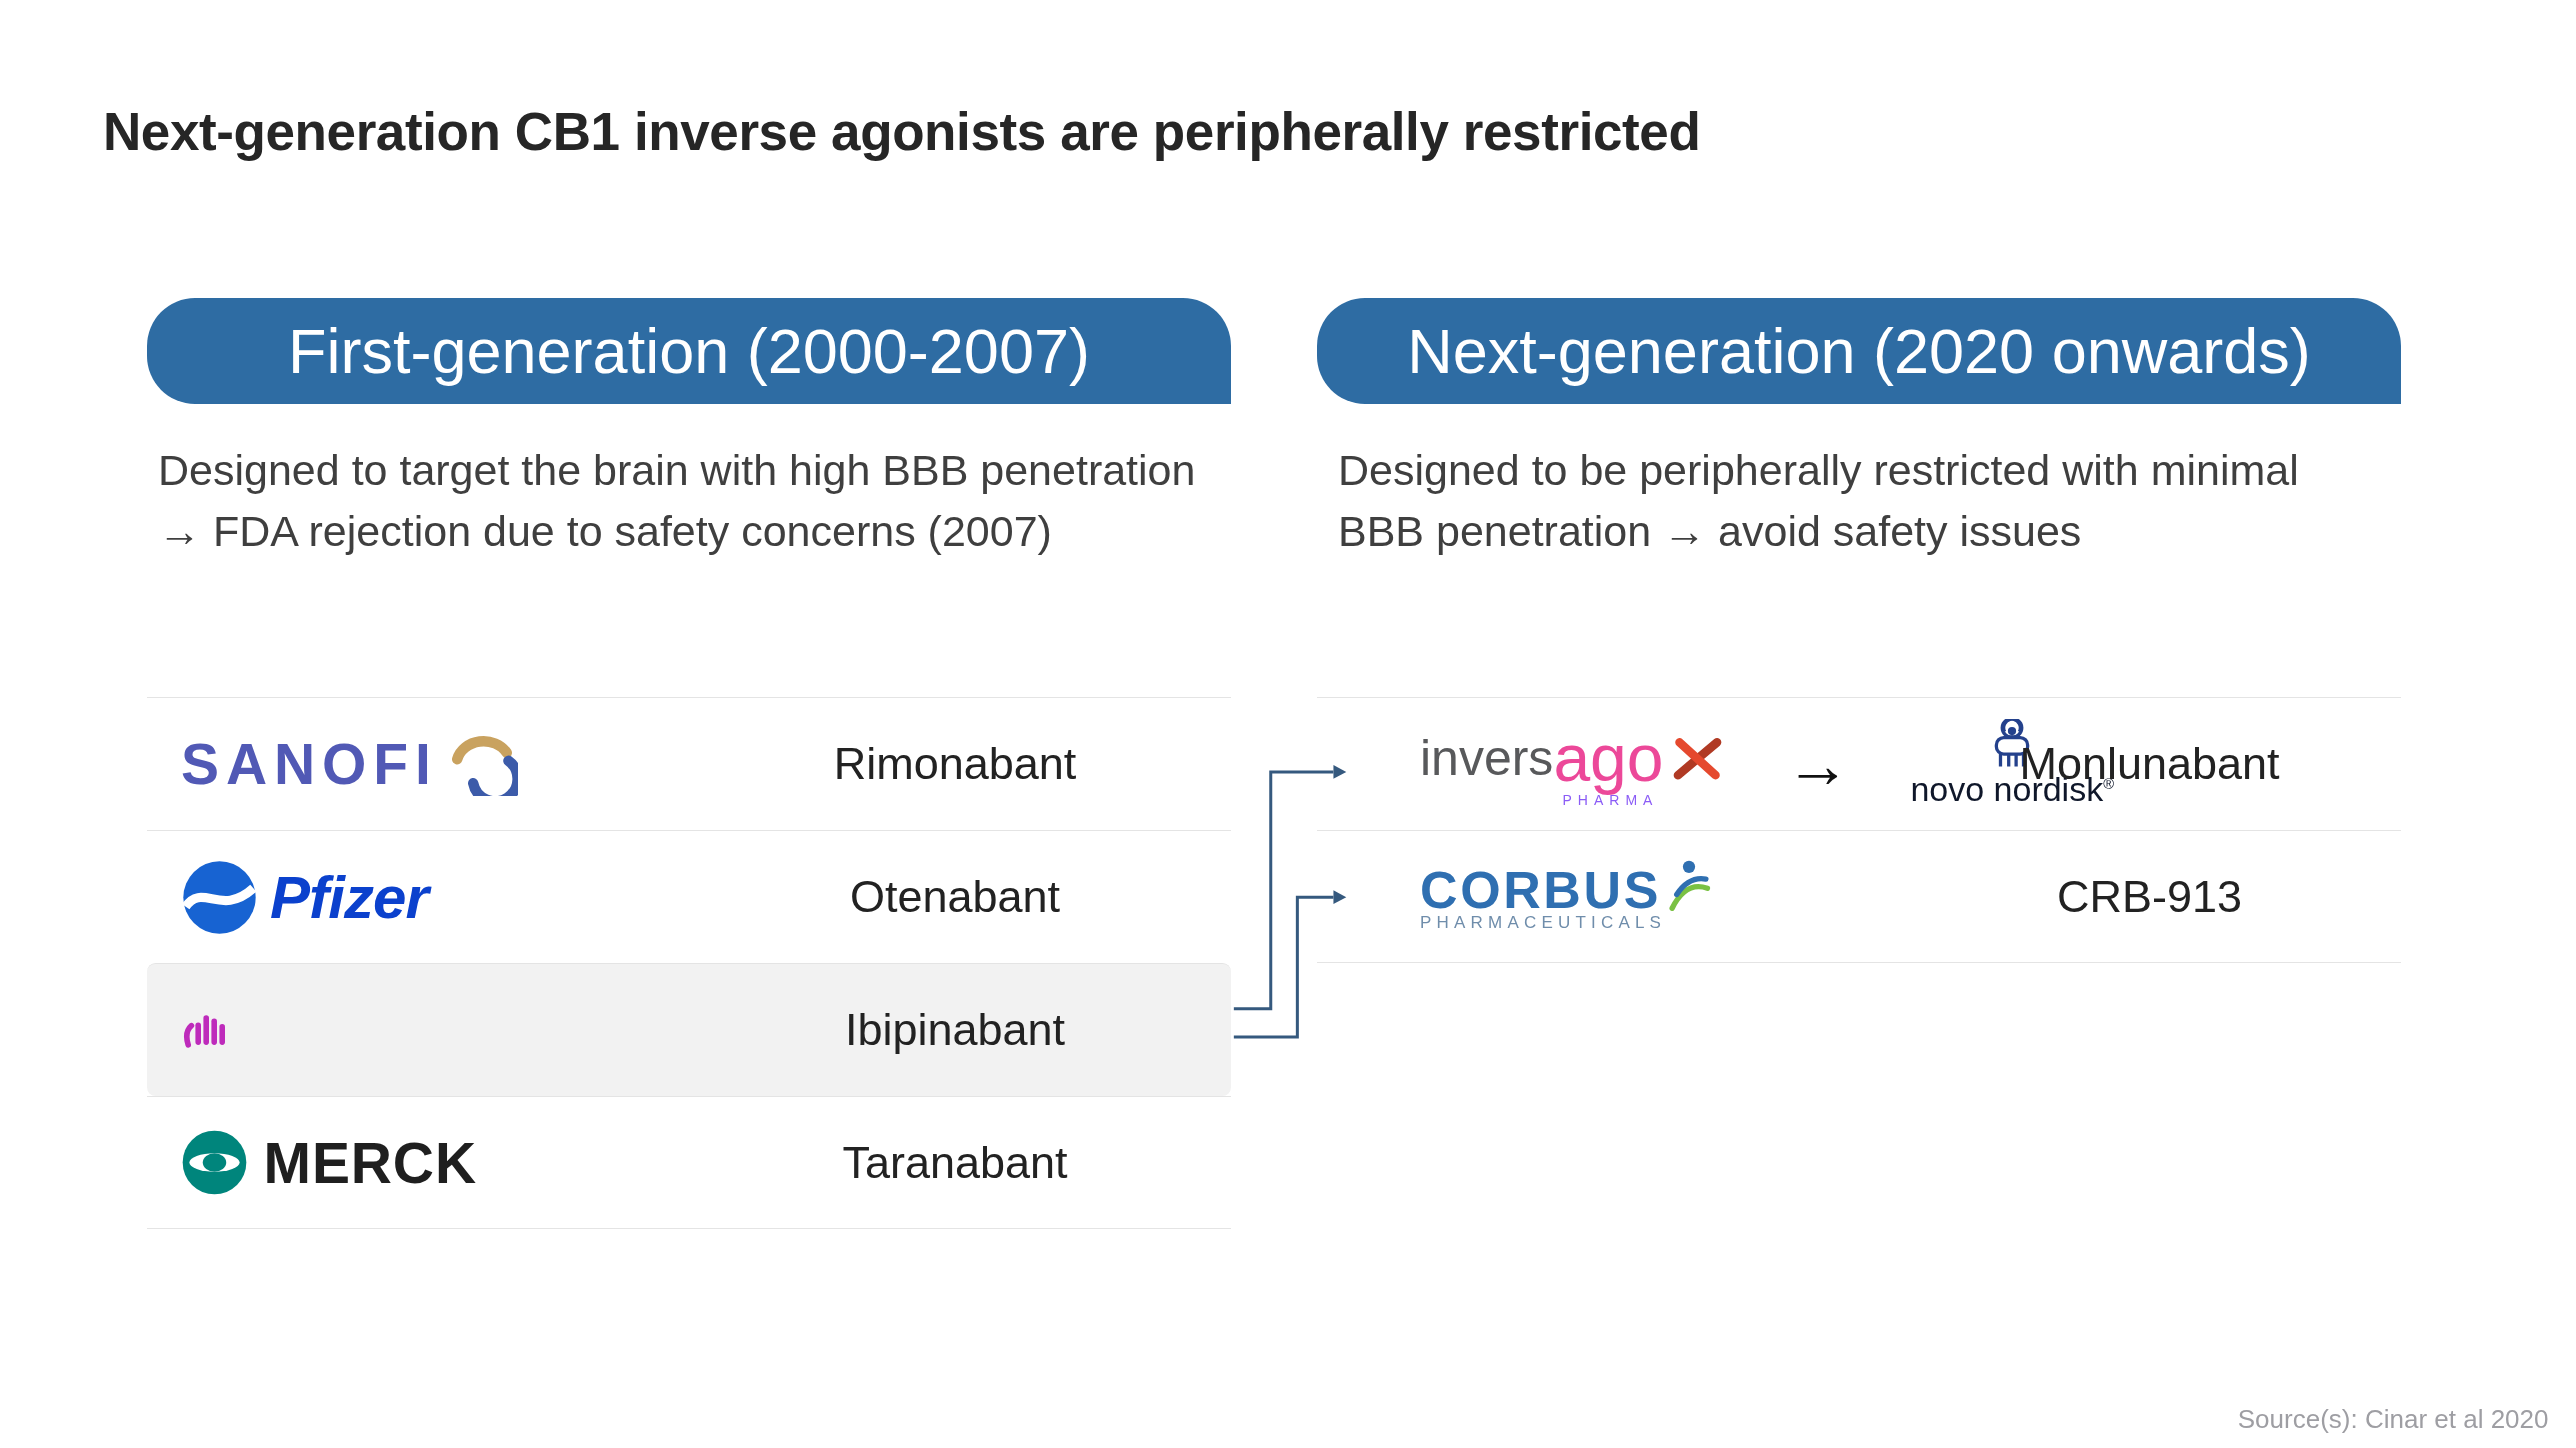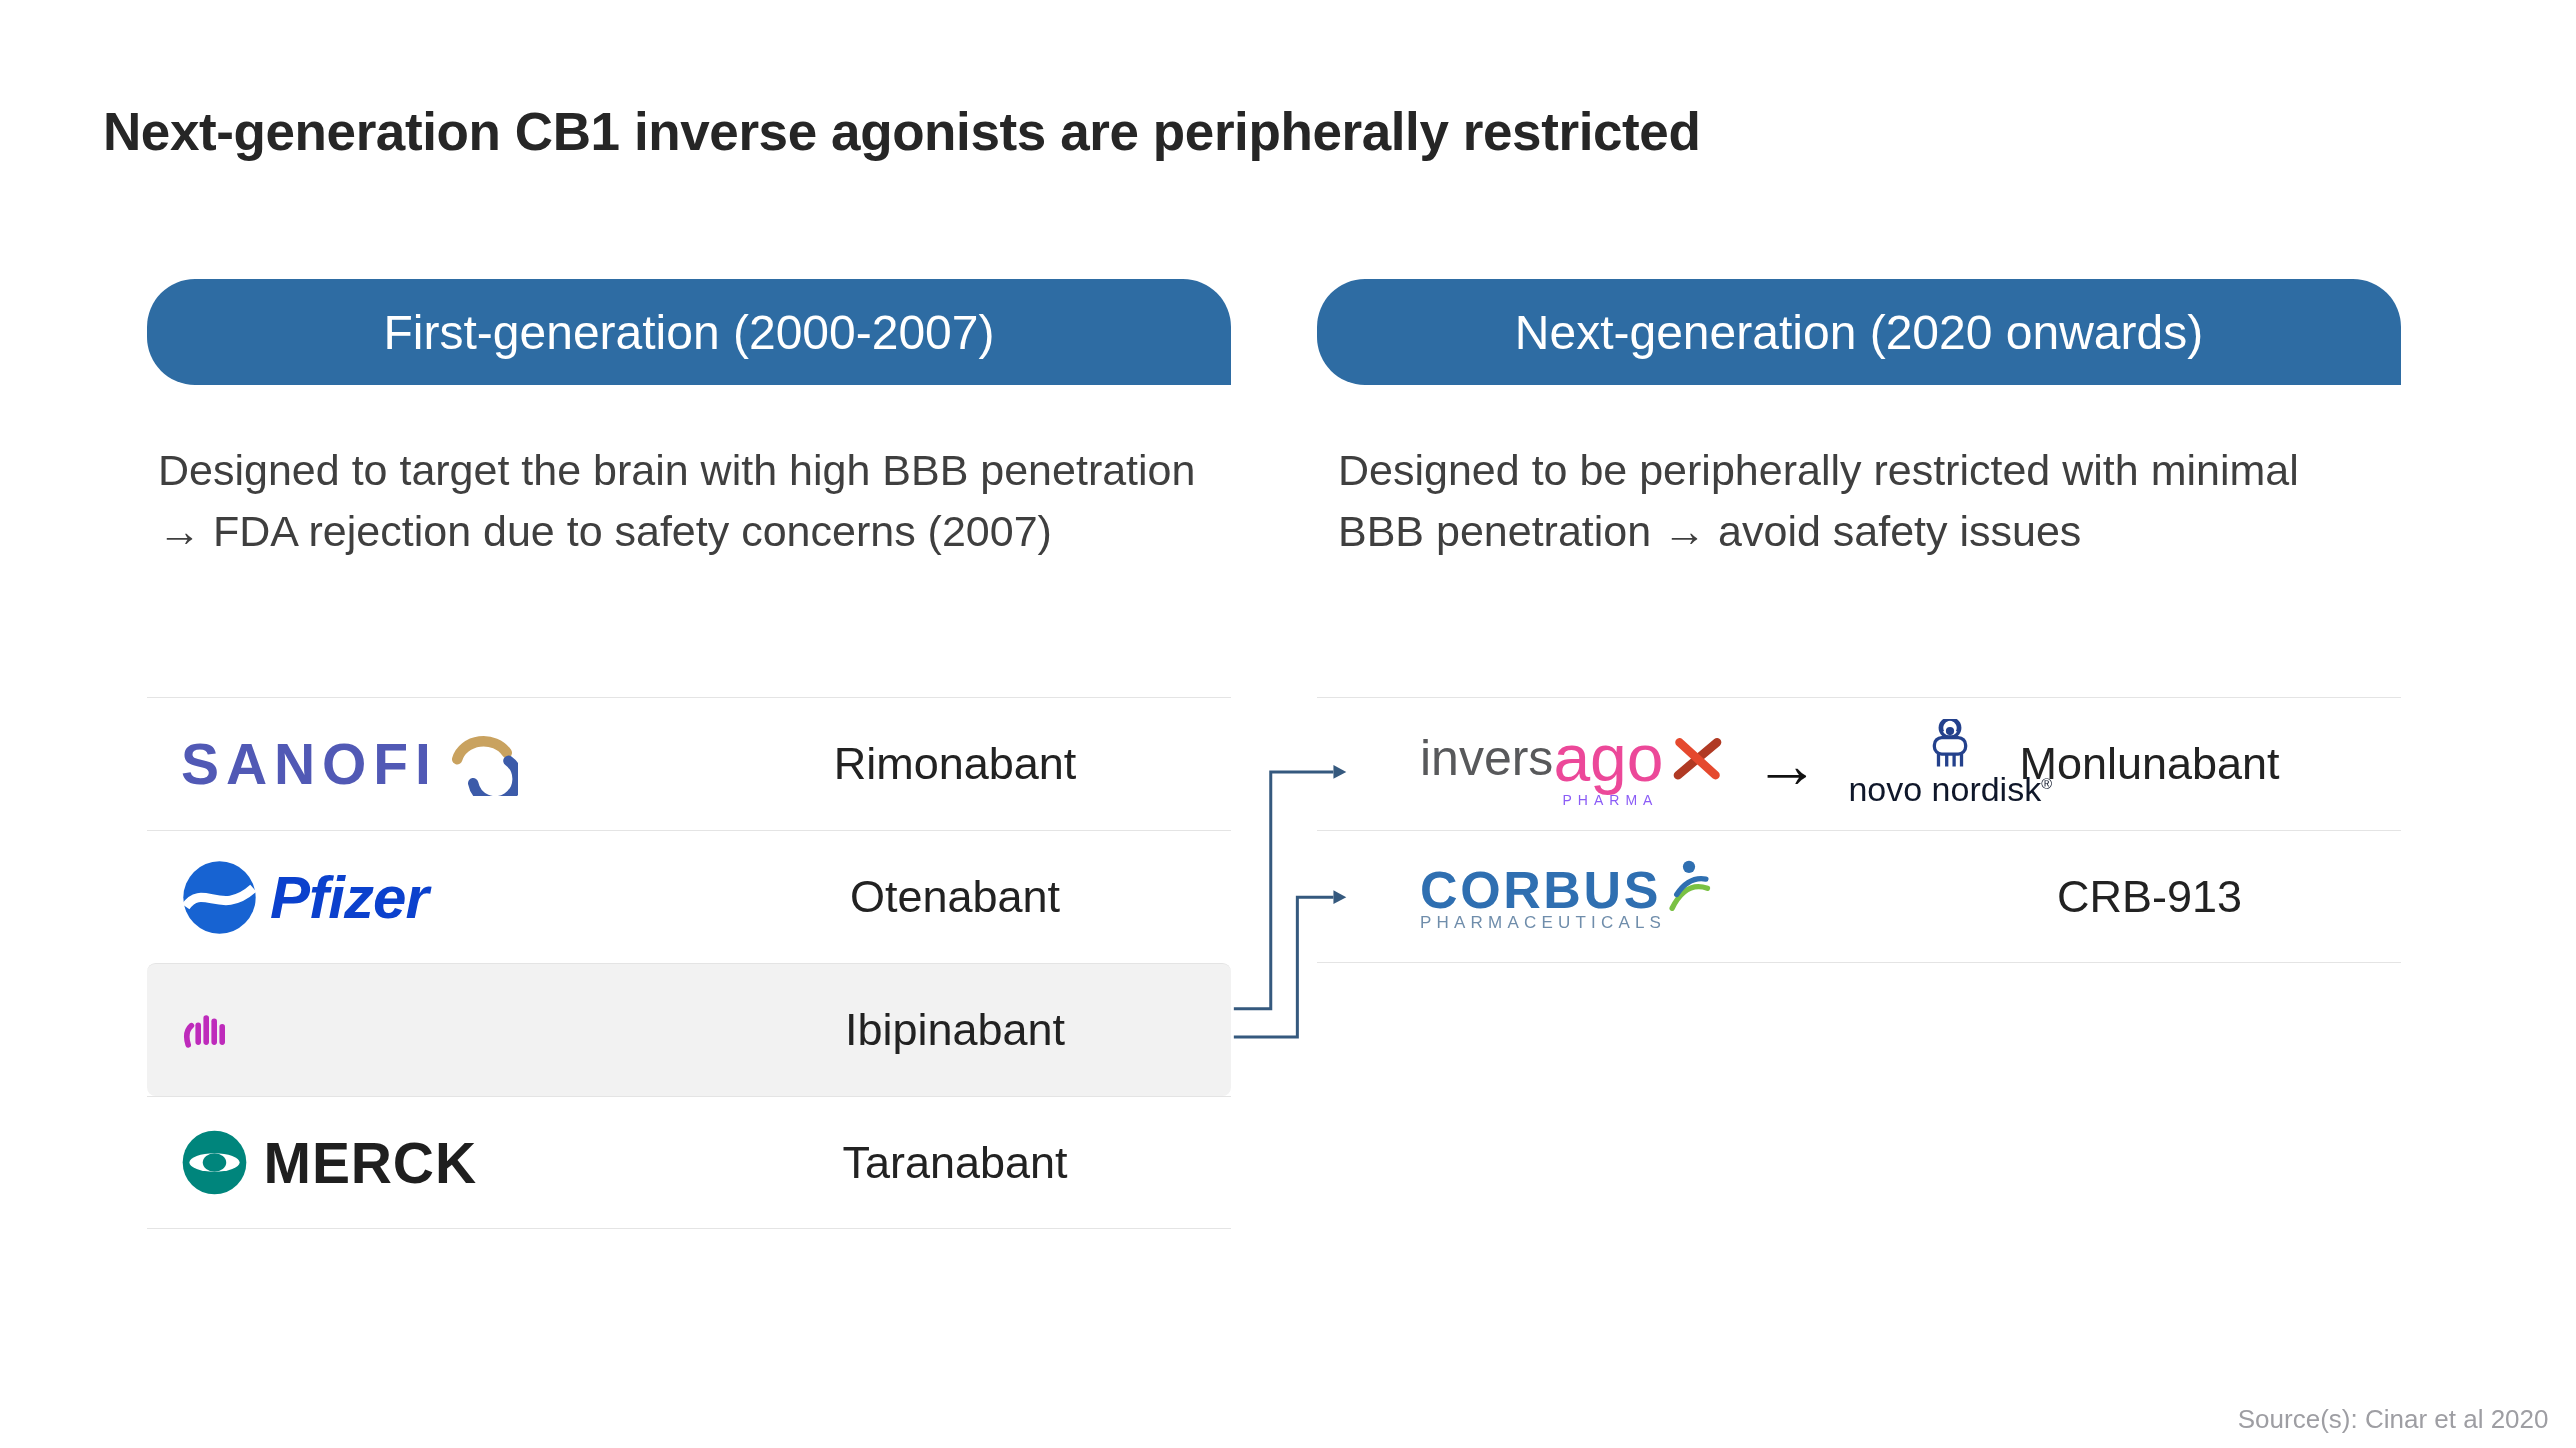--- a/index.html
+++ b/index.html
@@ -1,40 +1,40 @@
 <!DOCTYPE html>
 <html style="font-size:13.7px"><head>
 <meta charset="utf-8">
 <style>
   * { margin:0; padding:0; box-sizing:border-box; }
   body { font-family:"Liberation Sans", sans-serif; background:#ffffff; }
   .slide { position:relative; width:2576px; height:1449px; background:#ffffff; overflow:hidden;border-radius:14px; }
 
   .page-title { position:absolute; left:103px; top:101px; font-size:53px; font-weight:700; color:#262626; letter-spacing:-0.4px; }
 
-  .pill { position:absolute; top:279px; width:1084px; height:106px; background:#2e6ca3;
+  .pill { position:absolute; top:298px; width:1084px; height:106px; background:#2e6ca3;
           border-radius:48px 48px 0 48px; display:flex; align-items:center; justify-content:center;
-          color:#ffffff; font-size:48px; font-weight:400; }
+          color:#ffffff; font-size:63px; font-weight:400; }
   .pill-left { left:147px; }
   .pill-right { left:1317px; }
 
   .desc { position:absolute; top:440px; font-size:43px; line-height:1.42; color:#3f3f3f; }
   .desc-left { left:158px; width:1086px; }
   .desc-right { left:1338px; width:1018px; }
 
   .gen-table { position:absolute; top:697px; width:1084px; }
   .table-left { left:147px; }
   .table-right { left:1317px; }
 
   .row { position:relative; height:133px; display:flex; align-items:center; border-top:1.7px solid #e4e4e4; }
   .gen-table .row:last-child { border-bottom:1.7px solid #e4e4e4; }
   .row.highlight { background:#f2f2f2; border-radius:8.6px; }
 
   .logo-zone { width:532px; padding-left:34px; display:flex; align-items:center; flex-shrink:0; }
-  .table-right .logo-zone { width:auto; padding-left:103px; }
+  .table-right .logo-zone { width:auto; padding-left:103px;gap:31px; }
   .drug { flex:1; text-align:center; font-size:45px; color:#222222; }
   .table-right .drug { flex:none; position:absolute; left:661px; width:343px; text-align:center; }
 
   
   .logo { display:flex; align-items:center; }
 
   .sanofi-text { font-size:57px; font-weight:600; letter-spacing:6.9px; color:#5159b5; }
   .sanofi-swirl { margin-left:8.6px; }
 
   .pfizer-text { font-size:60px; font-weight:700; font-style:italic; color:#0b41cd; margin-left:12px; letter-spacing:-0.9px; }

